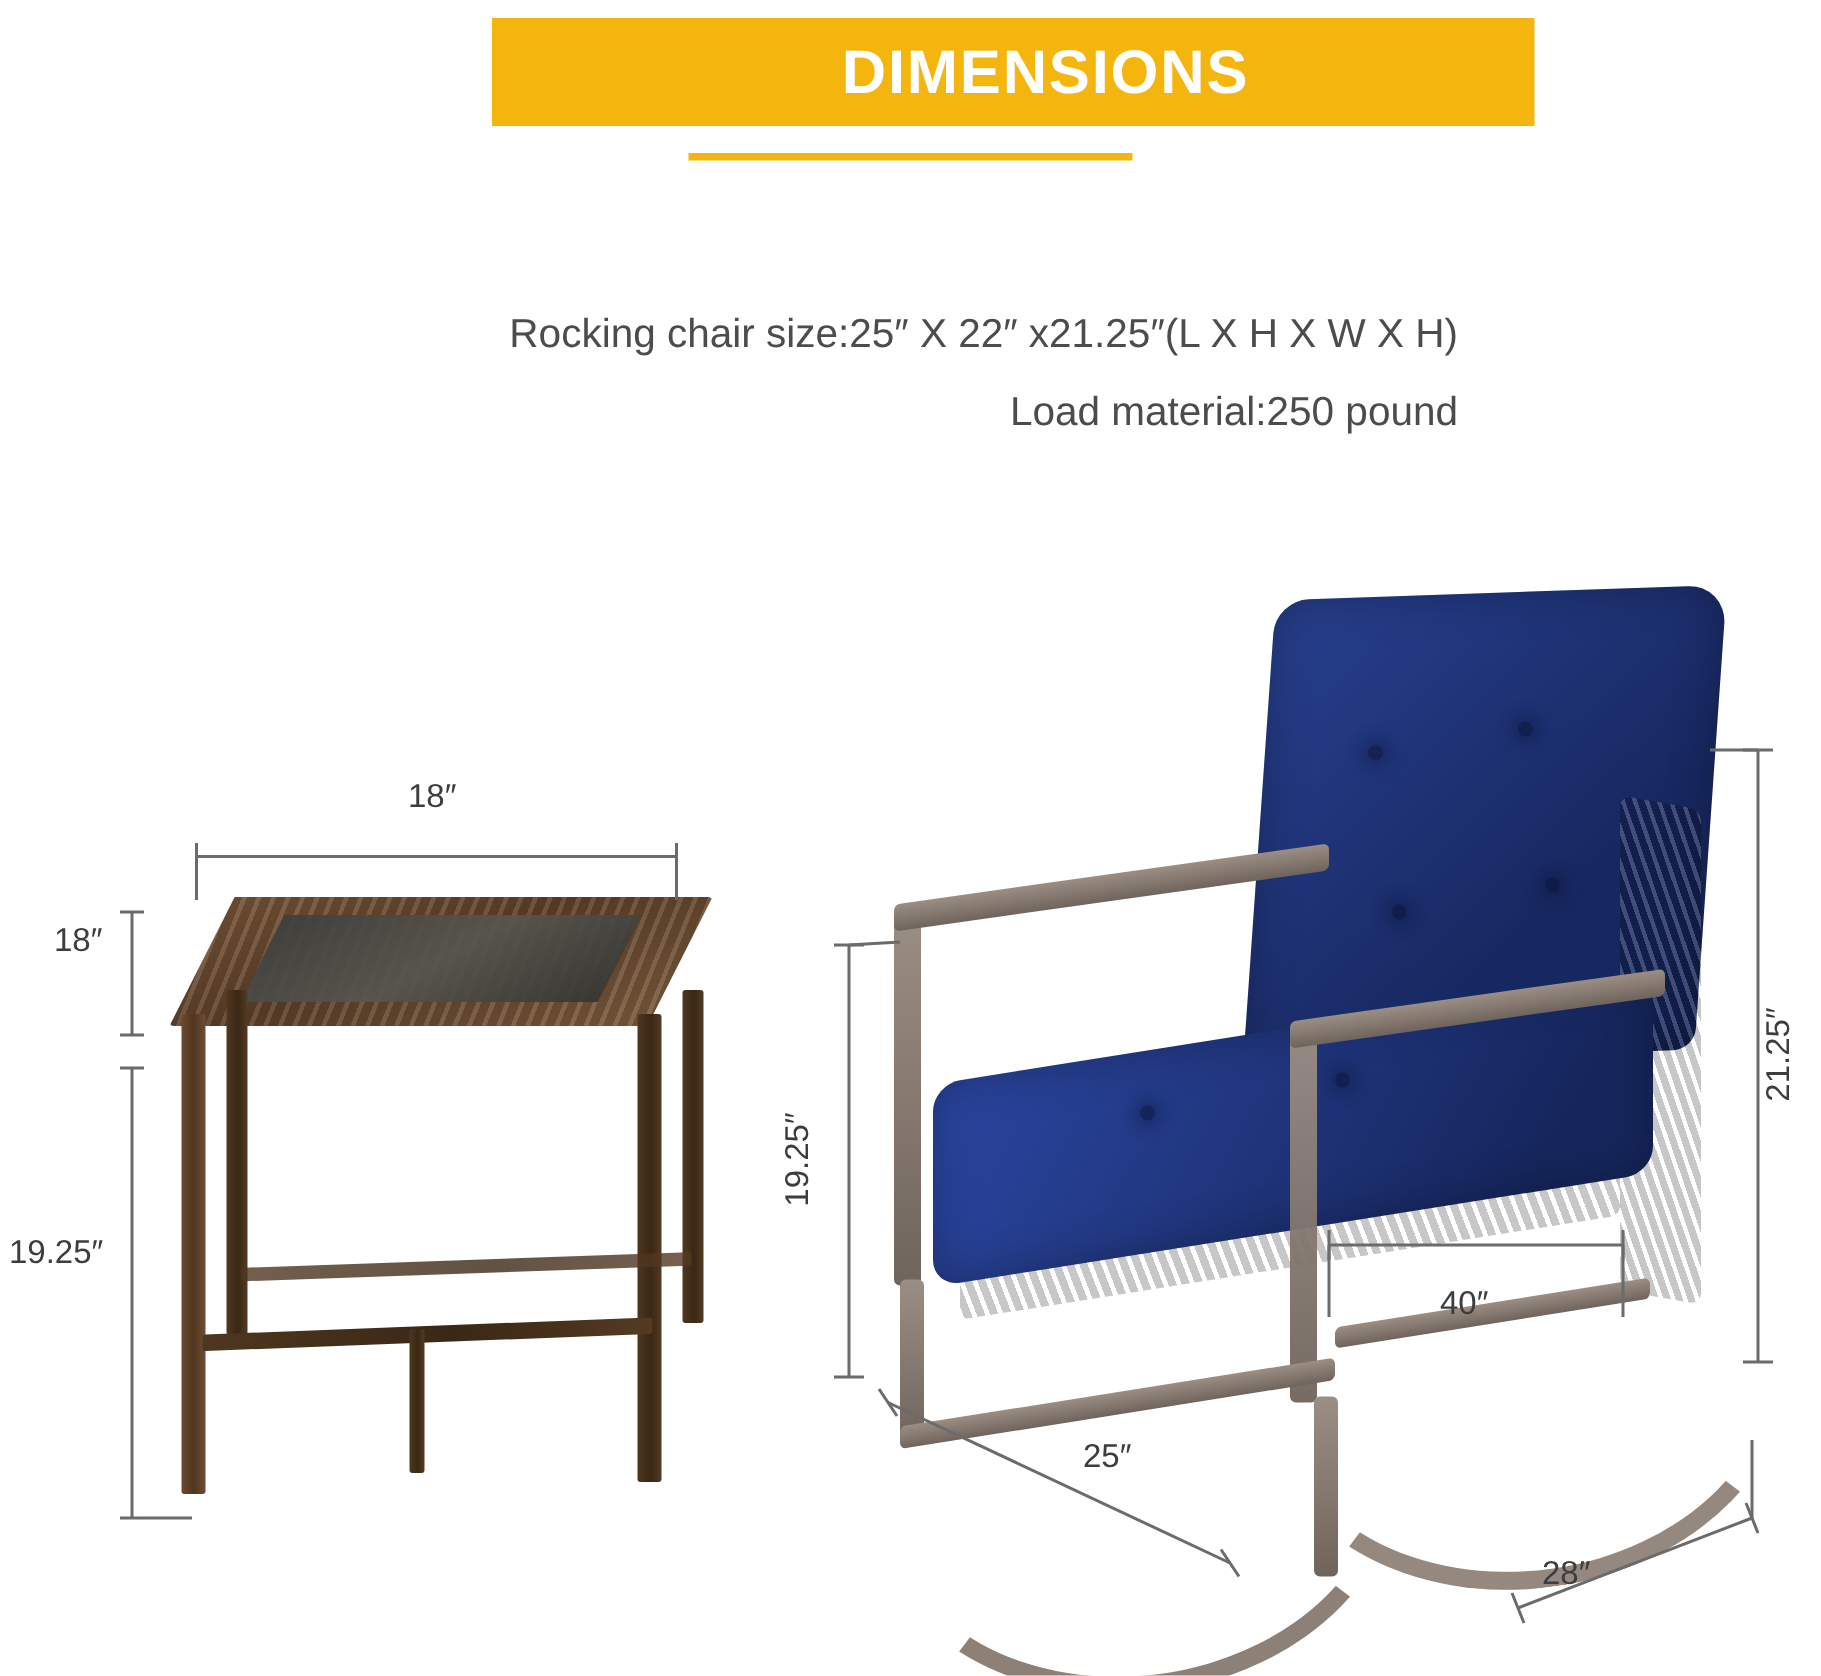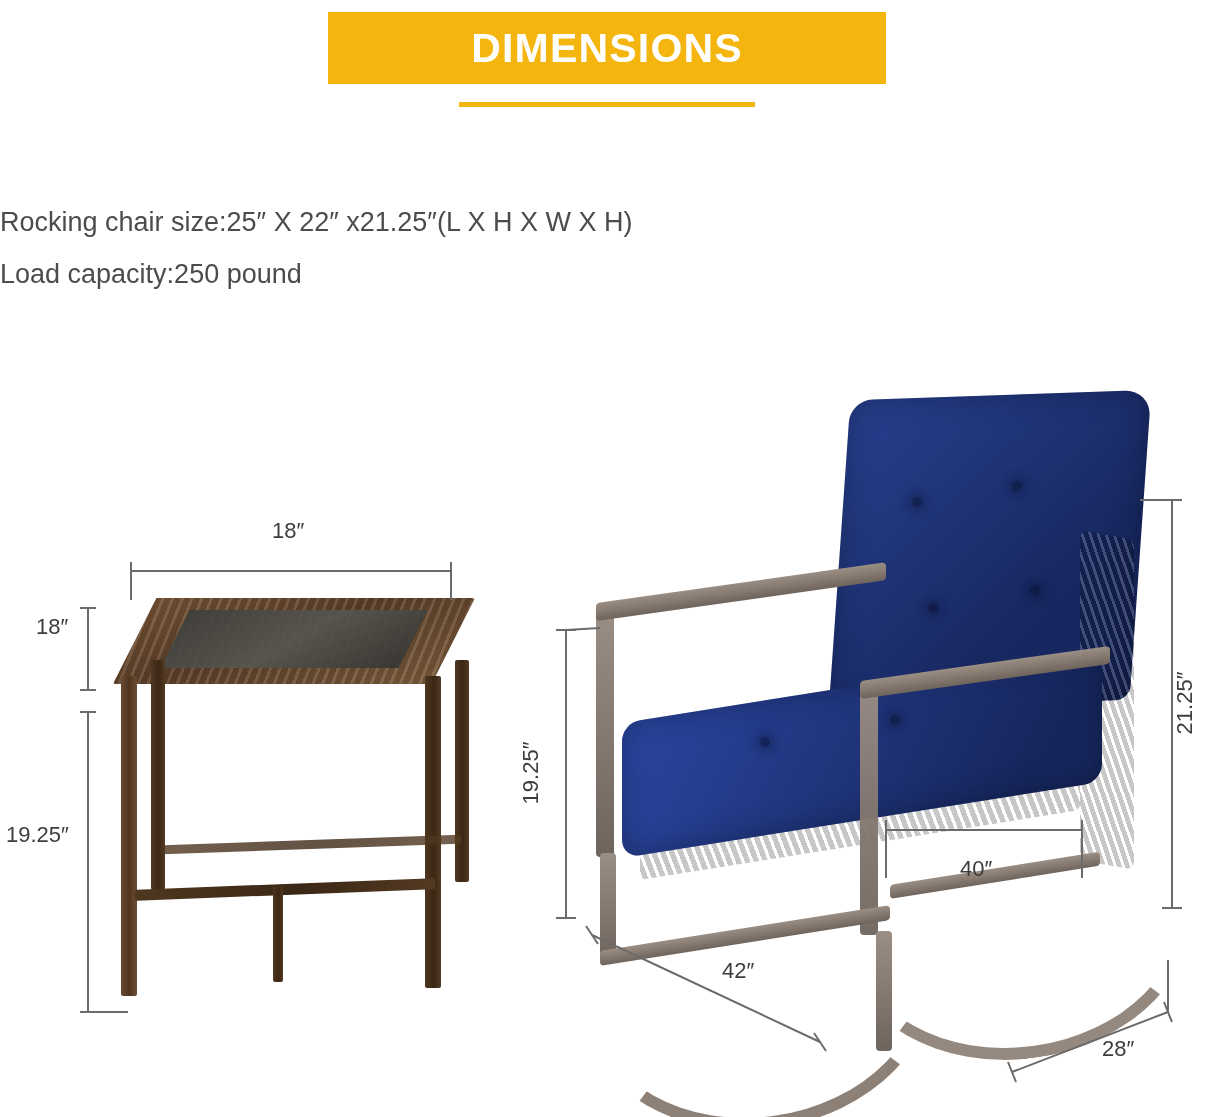--- a/index.html
+++ b/index.html
@@ -19,26 +19,27 @@
     position: relative;
     width: 1214px;
     height: 1117px;
   }
 
   
   .header-band {
     position: absolute;
     left: 328px;
     top: 12px;
-    width: 558px;
+    width: 652px;
     height: 72px;
     background: #f5b50f;
     display: flex;
     align-items: center;
     justify-content: center;
+    padding-left: 43px;
   }
   .header-title {
     color: #ffffff;
     font-size: 41px;
     font-weight: bold;
     letter-spacing: 1.2px;
     font-family: "Liberation Sans", sans-serif;
   }
   .header-underline {
     position: absolute;
@@ -48,21 +49,21 @@
     height: 5px;
     background: #f5b50f;
   }
 
   
   .specs {
     position: absolute;
     left: 0;
     top: 196px;
     width: 972px;
-    text-align: left;
+    text-align: right;
   }
   .spec-line {
     font-size: 27px;
     color: #4c4c4c;
     line-height: 52px;
     font-family: "Liberation Sans", sans-serif;
     white-space: nowrap;
   }
 
   
@@ -192,21 +193,21 @@
 
 <div class="page">
 
   <div class="header-band">
     <div class="header-title">DIMENSIONS</div>
   </div>
   <div class="header-underline"></div>
 
   <div class="specs">
     <div class="spec-line">Rocking chair size:25″ X 22″ x21.25″(L X H X W X H)</div>
-    <div class="spec-line">Load capacity:250 pound</div>
+    <div class="spec-line">Load material:250 pound</div>
   </div>
 
   <div class="table-fig">
 
     <div class="tbl-top">
       <div class="tbl-rim"></div>
       <div class="tbl-rim-weave"></div>
       <div class="tbl-glass"></div>
     </div>
 
@@ -295,16 +296,16 @@
     </g>
   </svg>
 
   <div class="dim-label" style="left:272px; top:518px;">18″</div>
   <div class="dim-label" style="left:36px; top:614px;">18″</div>
   <div class="dim-label" style="left:6px; top:822px;">19.25″</div>
 
   <div class="dim-label vertical" style="left:500px; top:760px; transform:rotate(-90deg);">19.25″</div>
   <div class="dim-label vertical" style="left:1154px; top:690px; transform:rotate(-90deg);">21.25″</div>
   <div class="dim-label" style="left:960px; top:856px;">40″</div>
-  <div class="dim-label" style="left:722px; top:958px;">42″</div>
-  <div class="dim-label" style="left:1102px; top:1036px;">28″</div>
+  <div class="dim-label" style="left:722px; top:958px;">25″</div>
+  <div class="dim-label" style="left:1028px; top:1036px;">28″</div>
 
 </div>
 
 </body></html>

